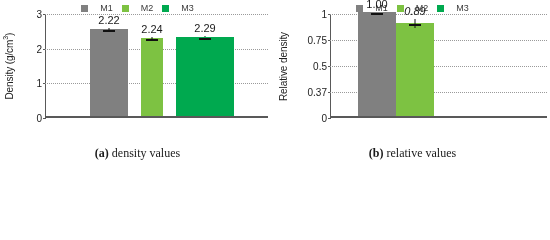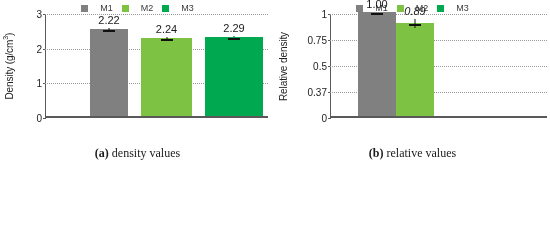--- a/index.html
+++ b/index.html
@@ -210,21 +210,21 @@
           <div class="gridline" style="top: 34.6667px;"></div>
           <div class="gridline" style="top: 0px;"></div>
           <div class="bars">
             <div class="bar-slot" style="width: 38px; margin-left: 45px;">
               <div class="bar" style="height: 87.0133px; background: rgb(128, 128, 128);">
                 <div class="err-stem" style="top: -1.04px; height: 2.08px;"></div>
                 <div class="err-cap" style="top: 1px; width: 12px; height: 2px;"></div>
               </div>
               <div class="bar-value" style="bottom: 90.0533px;">2.22</div>
             </div>
-            <div class="bar-slot" style="width: 51px; margin-left: 13px;">
+            <div class="bar-slot" style="width: 22px; margin-left: 13px;">
               <div class="bar" style="height: 77.6533px; background: rgb(125, 194, 66);">
                 <div class="err-stem" style="top: -1.04px; height: 2.08px;"></div>
                 <div class="err-cap" style="top: 1px; width: 12px; height: 2px;"></div>
               </div>
               <div class="bar-value" style="bottom: 80.6933px;">2.24</div>
             </div>
             <div class="bar-slot" style="width: 58px; margin-left: 13px;">
               <div class="bar" style="height: 79.3867px; background: rgb(0, 169, 79);">
                 <div class="err-stem" style="top: -0.693333px; height: 1.38667px;"></div>
                 <div class="err-cap" style="top: 1px; width: 12px; height: 2px;"></div>

